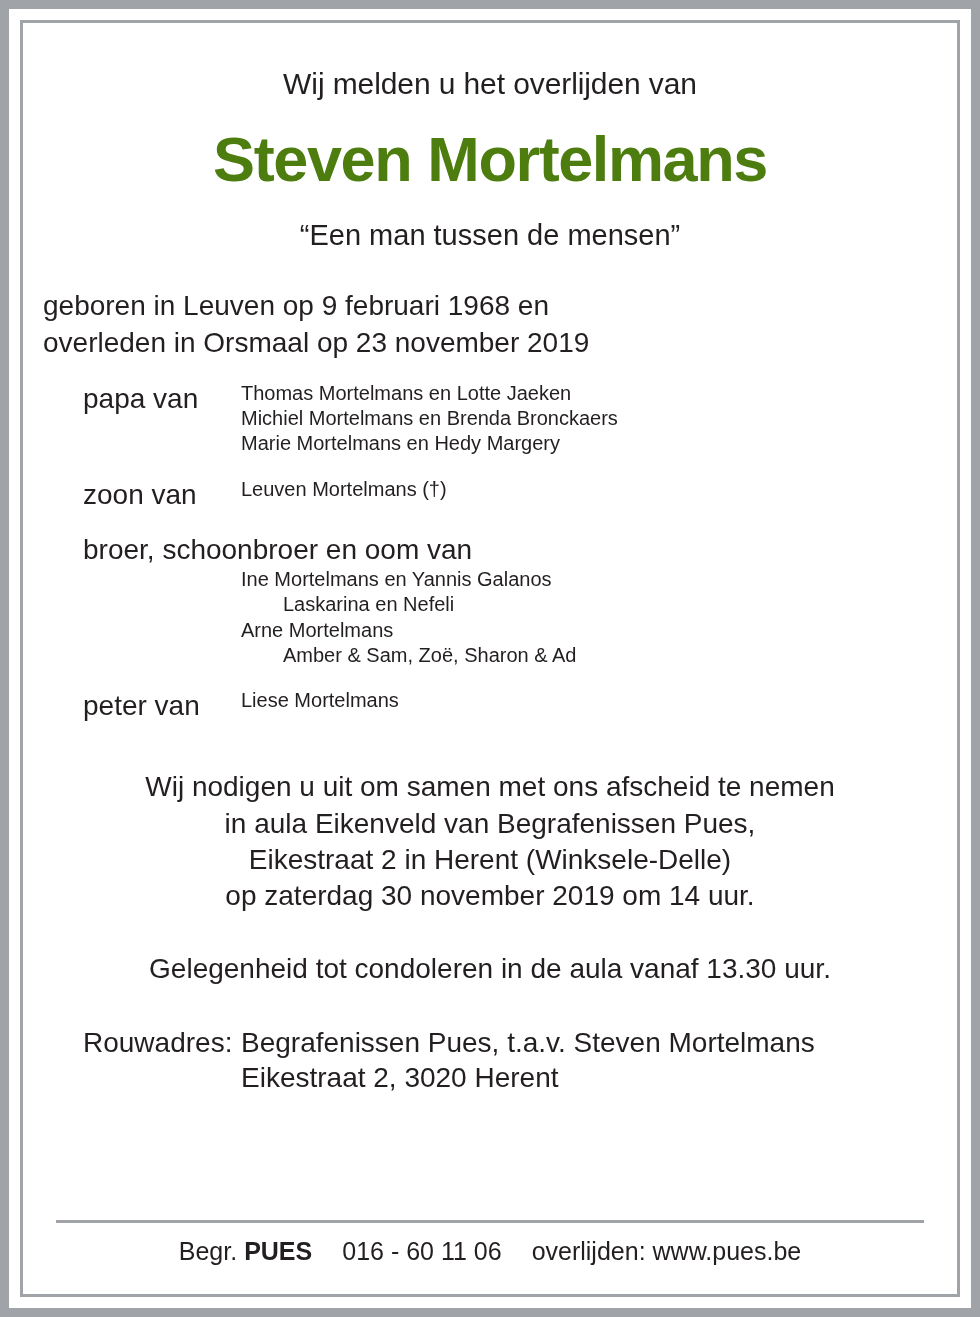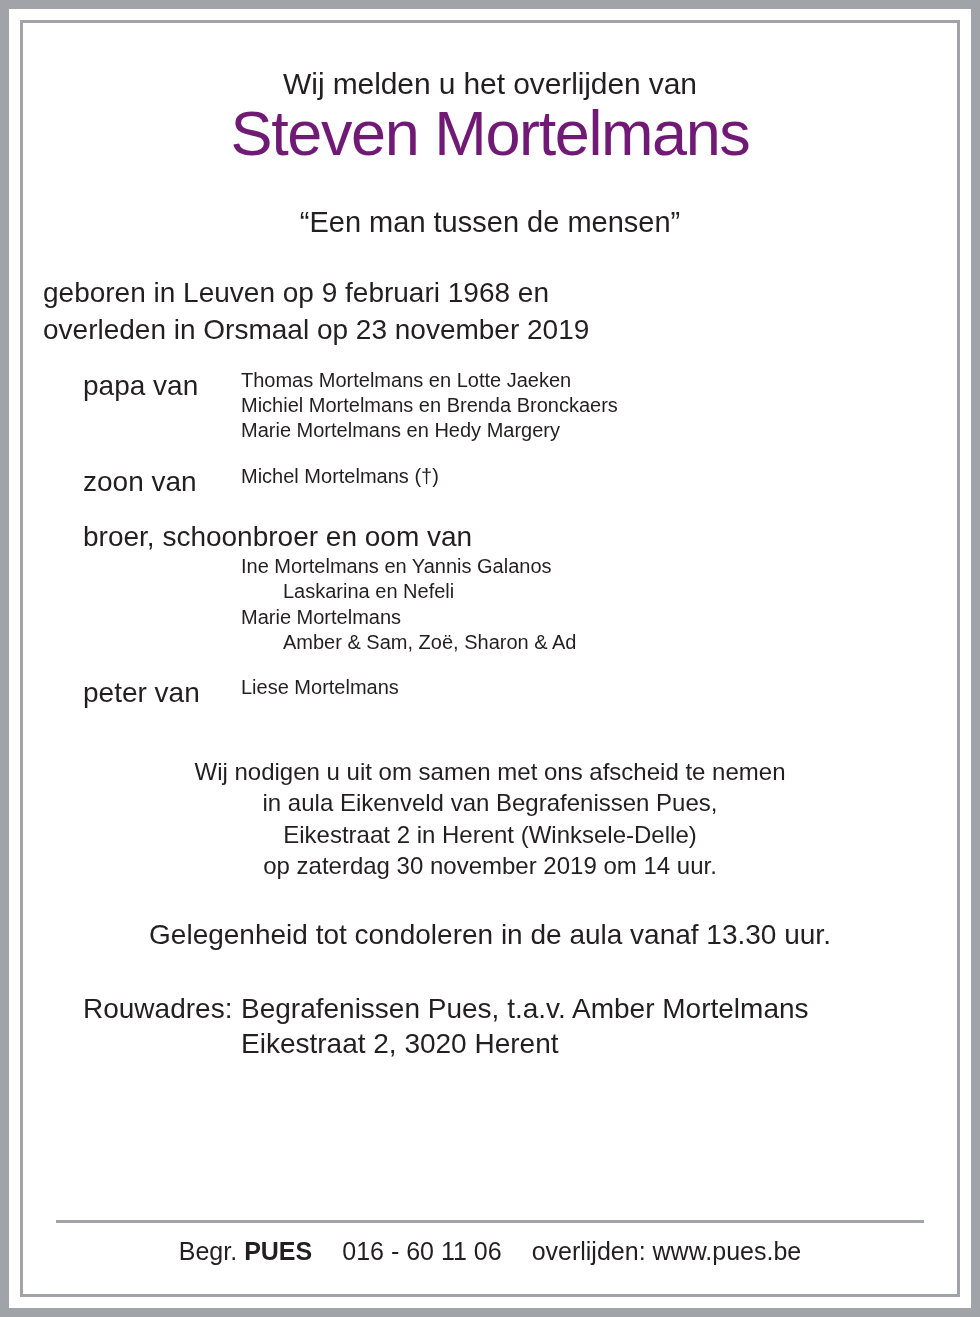--- a/index.html
+++ b/index.html
@@ -51,31 +51,32 @@
   .announce {
     text-align: center;
     font-size: 30px;
     font-stretch: condensed;
     letter-spacing: -0.1px;
     margin-top: 32px;
   }
   .deceased-name {
     text-align: center;
     font-size: 63px;
-    font-weight: normal;
+    font-weight: bold;
     font-stretch: condensed;
     letter-spacing: -1.4px;
     line-height: 1.02;
-    color: #701a75;
+    margin-top: 26px;
+    color: #4d7c0f;
   }
   .quote {
     text-align: center;
     font-size: 29px;
     font-stretch: condensed;
-    margin-top: 41px;
+    margin-top: 28px;
   }
   .lifespan {
     text-align: left;
     font-size: 28px;
     font-stretch: condensed;
     line-height: 1.30;
     margin-top: 36px;
   }
 
   
@@ -108,21 +109,21 @@
   .rel-block.wide .rel-label {
     width: auto;
     flex: none;
     display: block;
     padding-left: 40px;
   }
   .rel-block.wide .rel-names { padding-left: 198px; }
 
   .invite {
     text-align: center;
-    font-size: 24px;
+    font-size: 28px;
     font-stretch: condensed;
     line-height: 1.30;
     margin-top: 46px;
   }
   .condolence {
     text-align: center;
     font-size: 28px;
     font-stretch: condensed;
     margin-top: 38px;
   }
@@ -195,30 +196,30 @@
        <div class="rel-names">
          <span class="nm">Thomas Mortelmans en Lotte Jaeken</span>
          <span class="nm">Michiel Mortelmans en Brenda Bronckaers</span>
          <span class="nm">Marie Mortelmans en Hedy Margery</span>
        </div>
      </div>
 
      <div class="rel-block">
        <div class="rel-label">zoon van</div>
        <div class="rel-names">
-         <span class="nm">Michel Mortelmans (†)</span>
+         <span class="nm">Leuven Mortelmans (†)</span>
        </div>
      </div>
 
      <div class="rel-block wide">
        <div class="rel-label">broer, schoonbroer en oom van</div>
        <div class="rel-names">
          <span class="nm">Ine Mortelmans en Yannis Galanos</span>
          <span class="nm indent">Laskarina en Nefeli</span>
-         <span class="nm">Marie Mortelmans</span>
+         <span class="nm">Arne Mortelmans</span>
          <span class="nm indent">Amber &amp; Sam, Zoë, Sharon &amp; Ad</span>
        </div>
      </div>
 
      <div class="rel-block">
        <div class="rel-label">peter van</div>
        <div class="rel-names">
          <span class="nm">Liese Mortelmans</span>
        </div>
      </div>
@@ -228,21 +229,21 @@
        <div>in aula Eikenveld van Begrafenissen Pues,</div>
        <div>Eikestraat 2 in Herent (Winksele-Delle)</div>
        <div>op zaterdag 30 november 2019 om 14 uur.</div>
      </div>
 
      <div class="condolence">Gelegenheid tot condoleren in de aula vanaf 13.30 uur.</div>
 
      <div class="mourn-block">
        <div class="mourn-label">Rouwadres:</div>
        <div class="mourn-lines">
-         <span class="ml">Begrafenissen Pues, t.a.v. Amber Mortelmans</span>
+         <span class="ml">Begrafenissen Pues, t.a.v. Steven Mortelmans</span>
          <span class="ml">Eikestraat 2, 3020 Herent</span>
        </div>
      </div>
 
      <div class="spacer"></div>
 
      <div class="divider"></div>
 
      <div class="footer">
        <span class="seg">Begr.</span>

